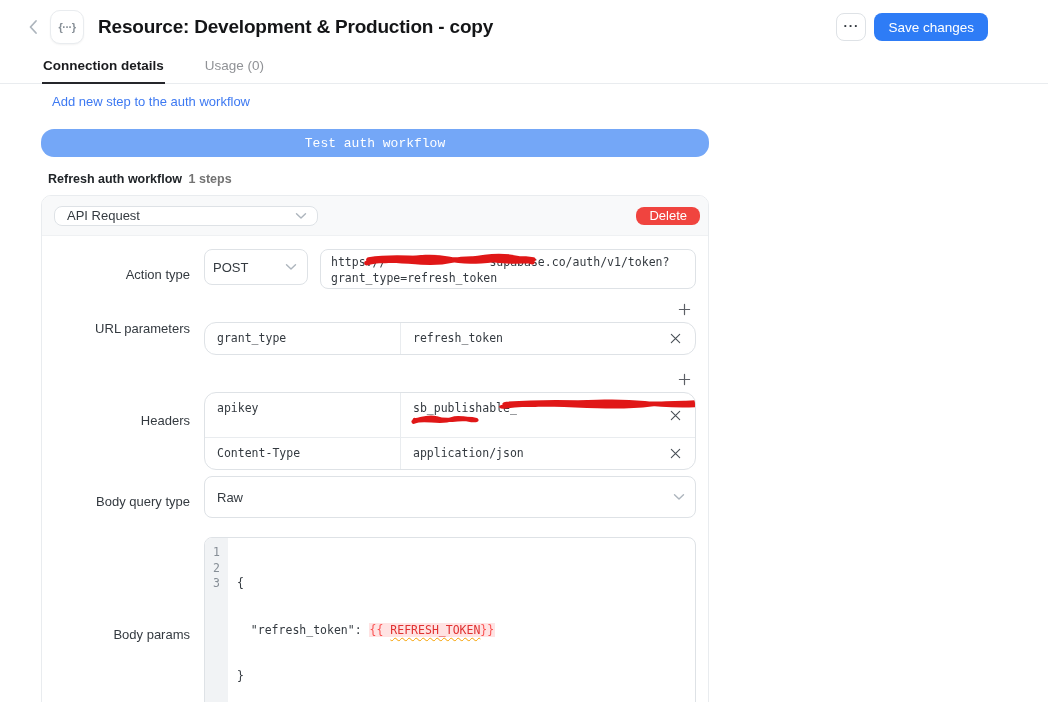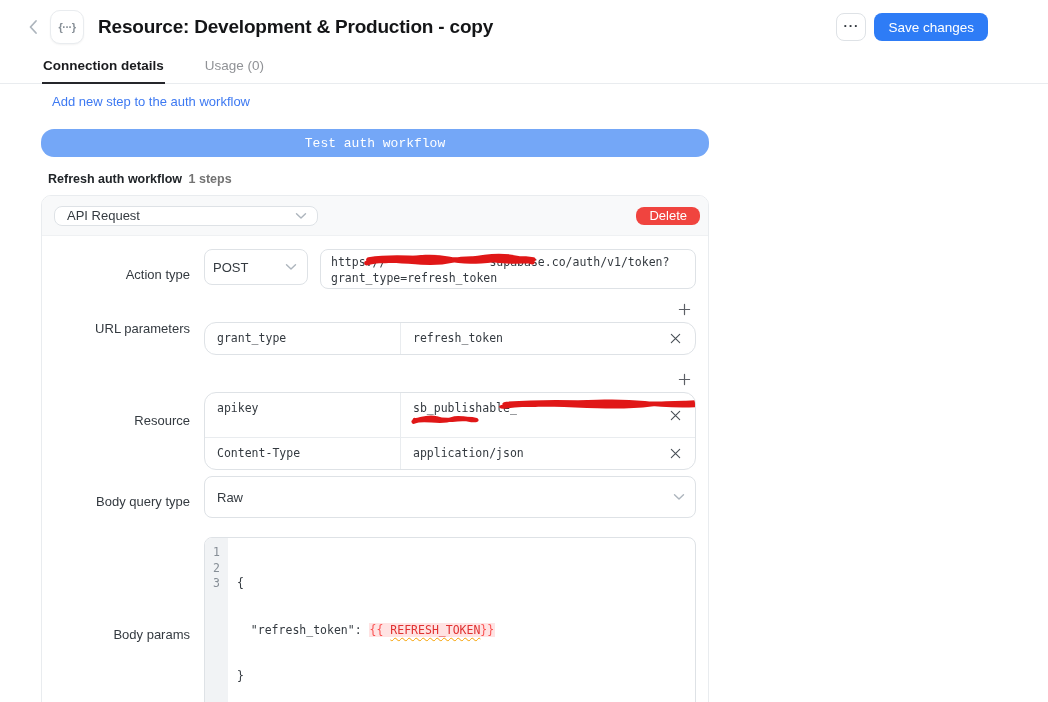--- a/index.html
+++ b/index.html
@@ -230,21 +230,21 @@
                       <use href="#i-close"></use>
                     </svg>
                   </span>
               </button>
             </div>
           </div>
         </div>
       </div>
 
       <div class="form-row sec-row" style="margin-top:16px">
-        <div class="row-label">Resource</div>
+        <div class="row-label">Headers</div>
         <div class="row-content">
           <div class="sec-head">
             <button class="plus-btn">
               <span>
                   <svg width="13" height="13">
                     <use href="#i-plus"></use>
                   </svg>
                 </span>
             </button>
           </div>

